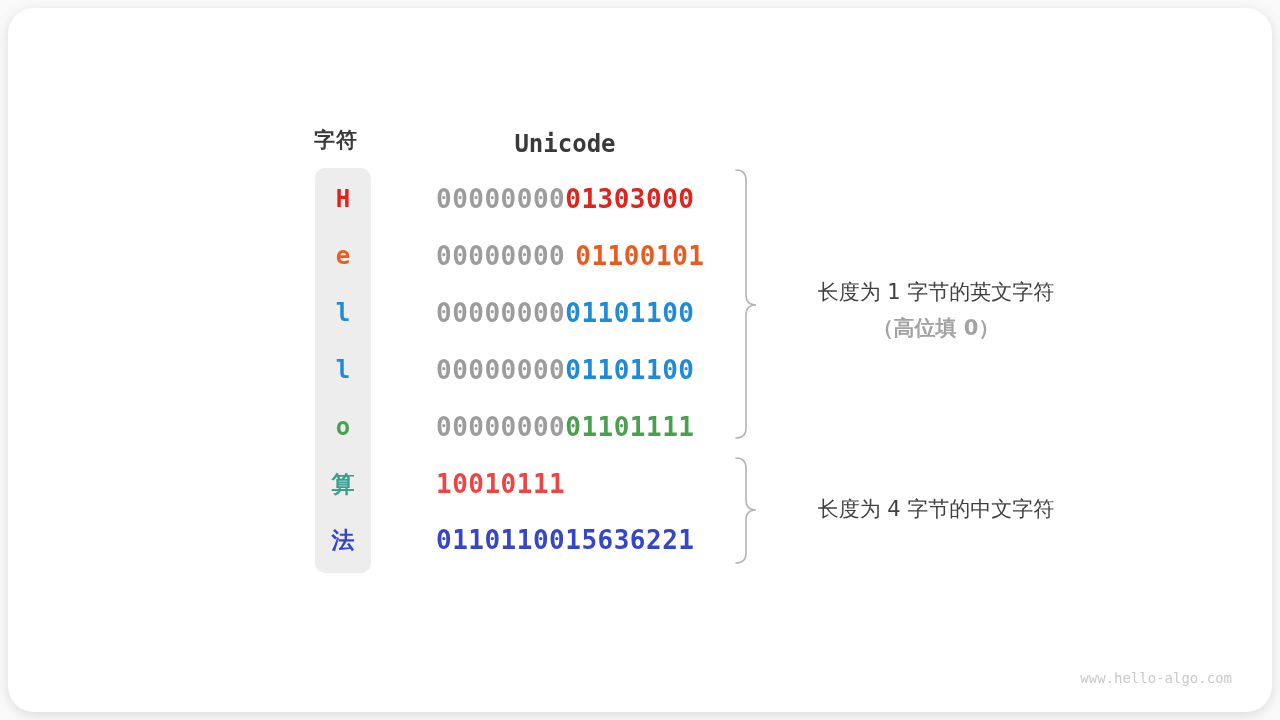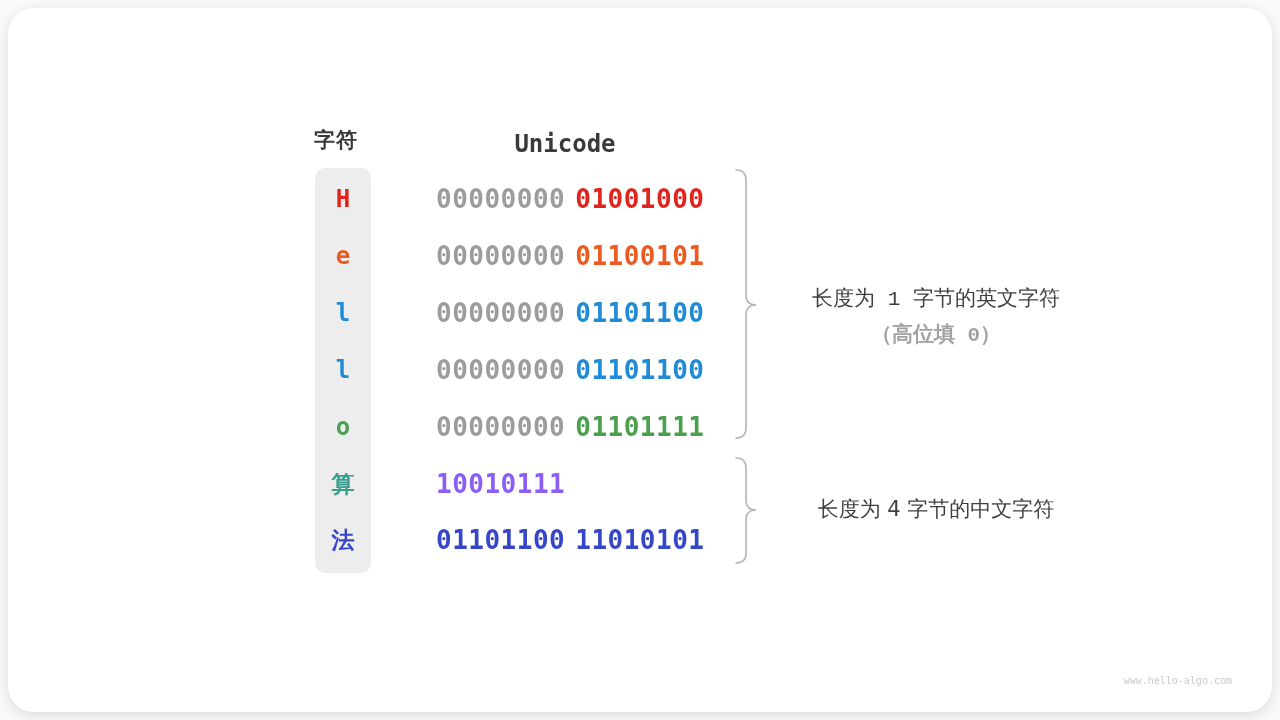--- a/index.html
+++ b/index.html
@@ -85,21 +85,21 @@
   }
   .char-cell.cjk {
     font-family: "DejaVu Sans", "Liberation Sans", sans-serif;
     font-size: 23px;
   }
   .bin-cell {
     position: absolute;
     left: 428px;
     height: 28px;
     display: flex;
-    gap: 10px;
+    gap: 0;
     align-items: center;
     font-family: "DejaVu Sans Mono", "Liberation Mono", monospace;
     font-size: 26px;
     font-weight: bold;
     letter-spacing: 0.5px;
     white-space: pre;
   }
   
   .braces-svg {
     position: absolute;
@@ -115,60 +115,60 @@
   
   .annotation {
     position: absolute;
     left: 765px;
     width: 326px;
     text-align: center;
     font-size: 21px;
     color: #3f3f3f;
     line-height: 36px;
   }
-  .annotation-1 { top: 274px; font-family: Liberation Mono, monospace; }
+  .annotation-1 { top: 266px; }
   .annotation-2 { top: 483px; }
   .annotation .sub-line {
     color: #a2a2a2;
     font-weight: bold;
   }
   
   .watermark {
     position: absolute;
     right: 40px;
     bottom: 26px;
     font-family: "DejaVu Sans Mono", "Liberation Mono", monospace;
-    font-size: 10px;
+    font-size: 14px;
     color: #cacaca;
   }
 </style>
 </head>
 <body>
 
 <div class="stage">
   <div class="card">
 
     <div class="col-header-char">字符</div>
     <div class="col-header-unicode">Unicode</div>
 
     <div class="char-column-bg"></div>
 
     <div class="row row-0">
       <div class="char-cell" style="color: rgb(224, 36, 27);">H</div>
       <div class="bin-cell">
         <span style="color: rgb(156, 156, 156);">00000000</span>
-        <span style="color: rgb(224, 36, 27);">01001000</span>
+        <span style="color: rgb(224, 36, 27);">01303000</span>
       </div>
     </div>
 
     <div class="row row-1">
       <div class="char-cell" style="color: rgb(237, 90, 31);">e</div>
       <div class="bin-cell">
         <span style="color: rgb(156, 156, 156);">00000000</span>
-        <span style="color: rgb(237, 90, 31);">01100101</span>
+        <span style="color: rgb(237, 90, 31); margin-left: 10px;">01100101</span>
       </div>
     </div>
 
     <div class="row row-2">
       <div class="char-cell" style="color: rgb(31, 139, 214);">l</div>
       <div class="bin-cell">
         <span style="color: rgb(156, 156, 156);">00000000</span>
         <span style="color: rgb(31, 139, 214);">01101100</span>
       </div>
     </div>
@@ -185,29 +185,29 @@
       <div class="char-cell" style="color: rgb(75, 160, 79);">o</div>
       <div class="bin-cell">
         <span style="color: rgb(156, 156, 156);">00000000</span>
         <span style="color: rgb(75, 160, 79);">01101111</span>
       </div>
     </div>
 
     <div class="row row-5">
       <div class="char-cell cjk" style="color: rgb(58, 157, 141);">算</div>
       <div class="bin-cell">
-        <span style="color: #8b5cf6;">10010111</span>
+        <span style="color: #ef4444;">10010111</span>
       </div>
     </div>
 
     <div class="row row-6">
       <div class="char-cell cjk" style="color: rgb(54, 70, 200);">法</div>
       <div class="bin-cell">
         <span style="color: rgb(54, 70, 200);">01101100</span>
-        <span style="color: rgb(54, 70, 200);">11010101</span>
+        <span style="color: rgb(54, 70, 200);">15636221</span>
       </div>
     </div>
 
     <svg class="braces-svg" width="40" height="410" viewBox="0 0 40 410" aria-hidden="true">
       <path d="M8,7 Q18,7 18,17 L18,132 Q18,142 28,142 Q18,142 18,152 L18,265 Q18,275 8,275"></path>
       <path d="M8,295 Q18,295 18,305 L18,337 Q18,347 28,347 Q18,347 18,357 L18,390 Q18,400 8,400"></path>
     </svg>
 
     <div class="annotation annotation-1">
       <div class="main-line">长度为 1 字节的英文字符</div>

